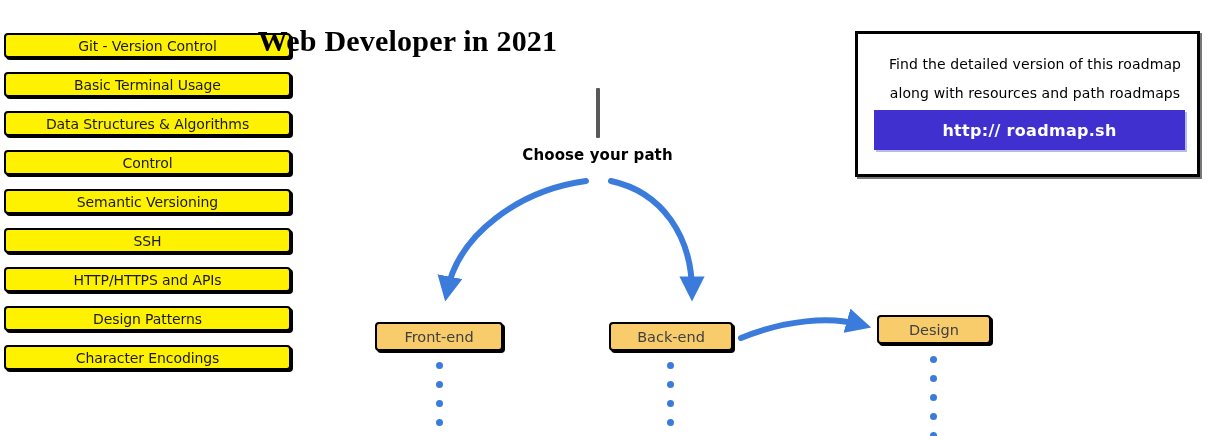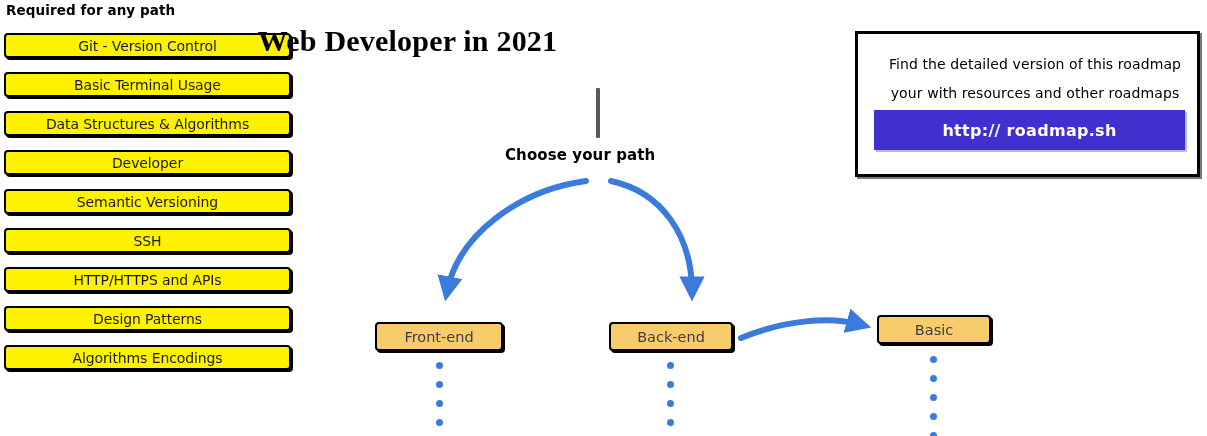--- a/index.html
+++ b/index.html
@@ -77,20 +77,21 @@
     position: absolute;
     left: 596px; top: 88px;
     width: 4px; height: 50px;
     background: #595959;
     border-radius: 1px;
   }
   #choose-path {
     position: absolute;
     left: 505px; top: 146px;
     width: 185px;
+    text-align: center;
     font-size: 15px;
     font-weight: bold;
     color: #000000;
     letter-spacing: .1px;
   }
 
   
   #arrow-layer {
     position: absolute;
     left: 0; top: 0;
@@ -169,49 +170,48 @@
     color: #ffffff;
     font-size: 16px;
     font-weight: bold;
     letter-spacing: .3px;
   }
 </style>
 </head>
 <body>
 
 <div id="required-col">
-  <div id="required-heading">Required for any path</div>
 
   <div class="req-list">
     <div class="req-item">
       <span>Git - Version Control</span>
     </div>
     <div class="req-item">
       <span>Basic Terminal Usage</span>
     </div>
     <div class="req-item">
       <span>Data Structures &amp; Algorithms</span>
     </div>
     <div class="req-item">
-      <span>Developer</span>
+      <span>Control</span>
     </div>
     <div class="req-item">
       <span>Semantic Versioning</span>
     </div>
     <div class="req-item">
       <span>SSH</span>
     </div>
     <div class="req-item">
       <span>HTTP/HTTPS and APIs</span>
     </div>
     <div class="req-item">
       <span>Design Patterns</span>
     </div>
     <div class="req-item">
-      <span>Algorithms Encodings</span>
+      <span>Character Encodings</span>
     </div>
   </div>
 </div>
 
 <div id="main-title">
   <span class="t">Web Developer in 2021</span>
 </div>
 
 <div id="title-stem"></div>
 
@@ -231,21 +231,21 @@
   <path d="M 741 338 C 785 320 830 316 862 325" fill="none" stroke="#3A7BDB" stroke-width="6" stroke-linecap="round" marker-end="url(#ah)"></path>
 </svg>
 
 <div class="path-node" id="node-frontend">
   <span>Front-end</span>
 </div>
 <div class="path-node" id="node-backend">
   <span>Back-end</span>
 </div>
 <div class="path-node" id="node-devops">
-  <span>Basic</span>
+  <span>Design</span>
 </div>
 
 <div class="dot-trail" id="trail-frontend">
   <i></i>
     <i></i>
     <i></i>
     <i></i>
 </div>
 <div class="dot-trail" id="trail-backend">
   <i></i>
@@ -256,17 +256,17 @@
 <div class="dot-trail" id="trail-devops">
   <i></i>
     <i></i>
     <i></i>
     <i></i>
     <i></i>
 </div>
 
 <div id="info-box">
   <div class="line" id="info-line1">Find the detailed version of this roadmap</div>
-  <div class="line" id="info-line2">your with resources and other roadmaps</div>
+  <div class="line" id="info-line2">along with resources and path roadmaps</div>
   <div id="roadmap-btn">
     <span>http:// roadmap.sh</span>
   </div>
 </div>
 
 </body></html>

